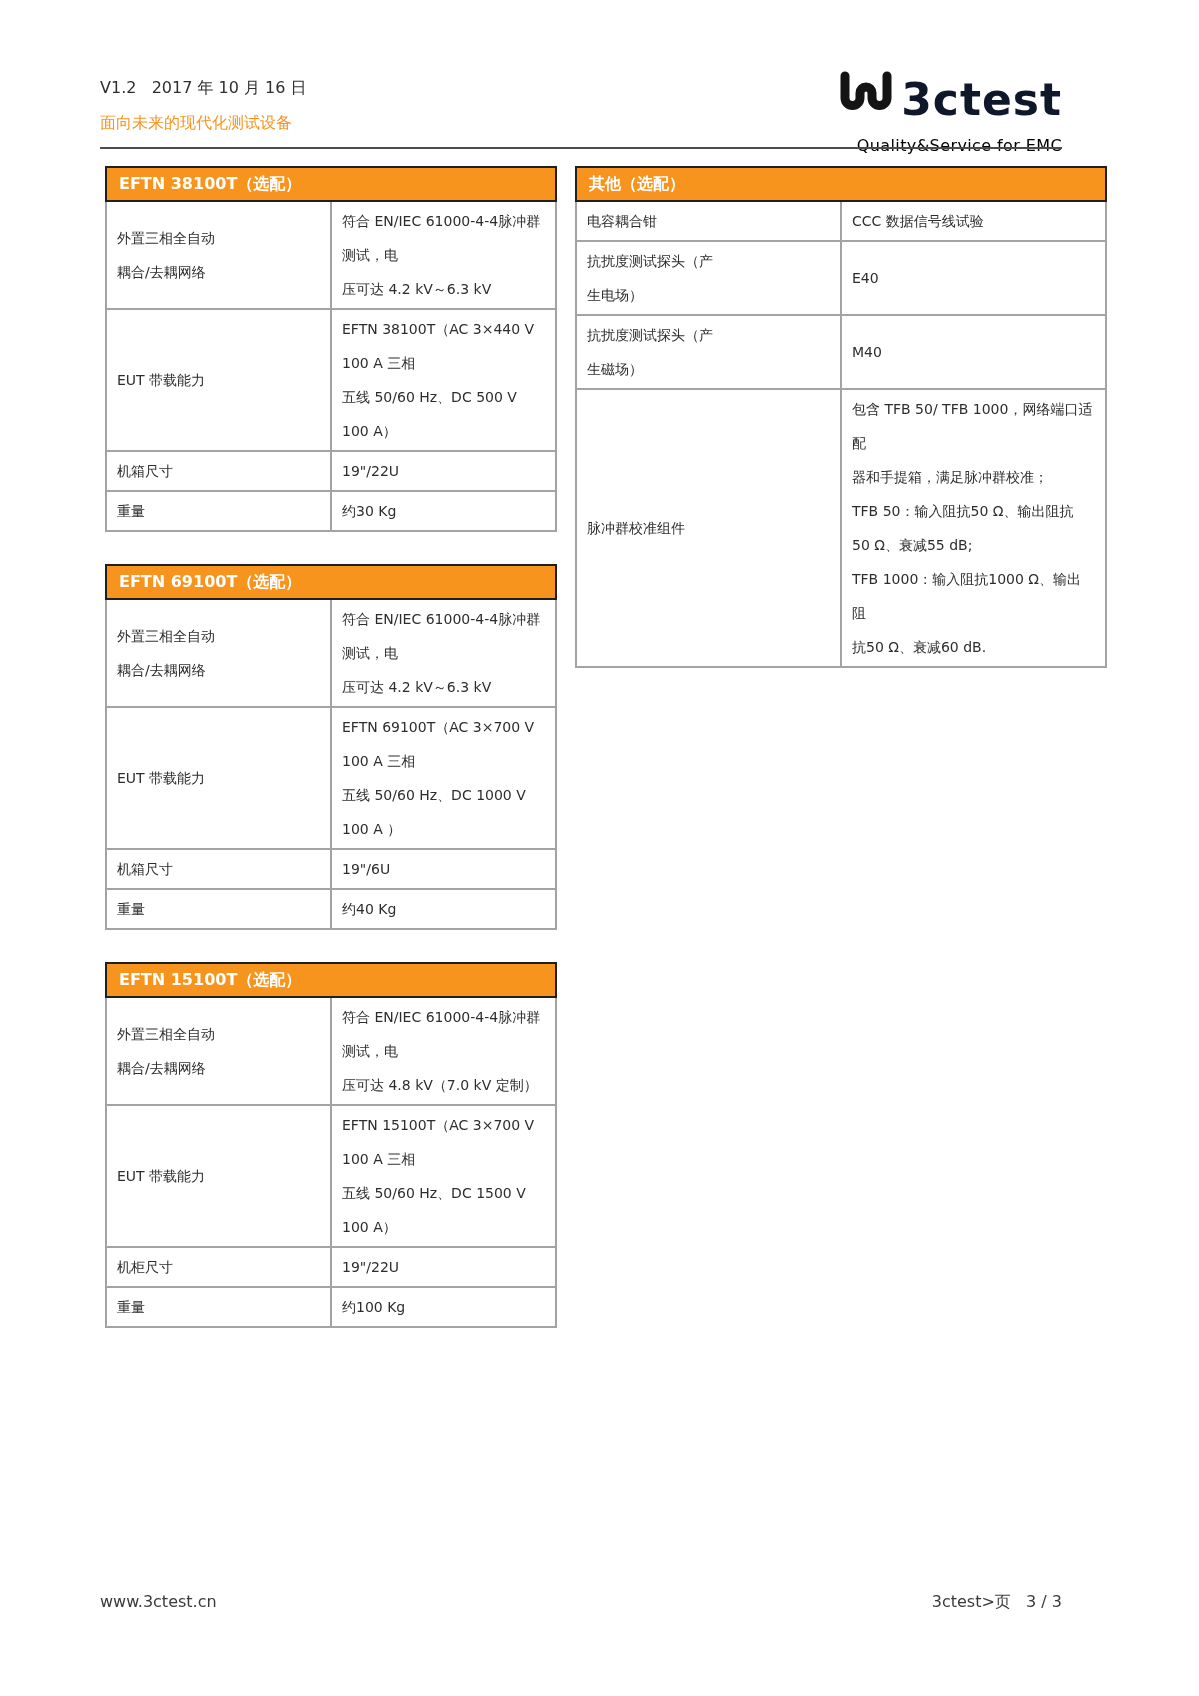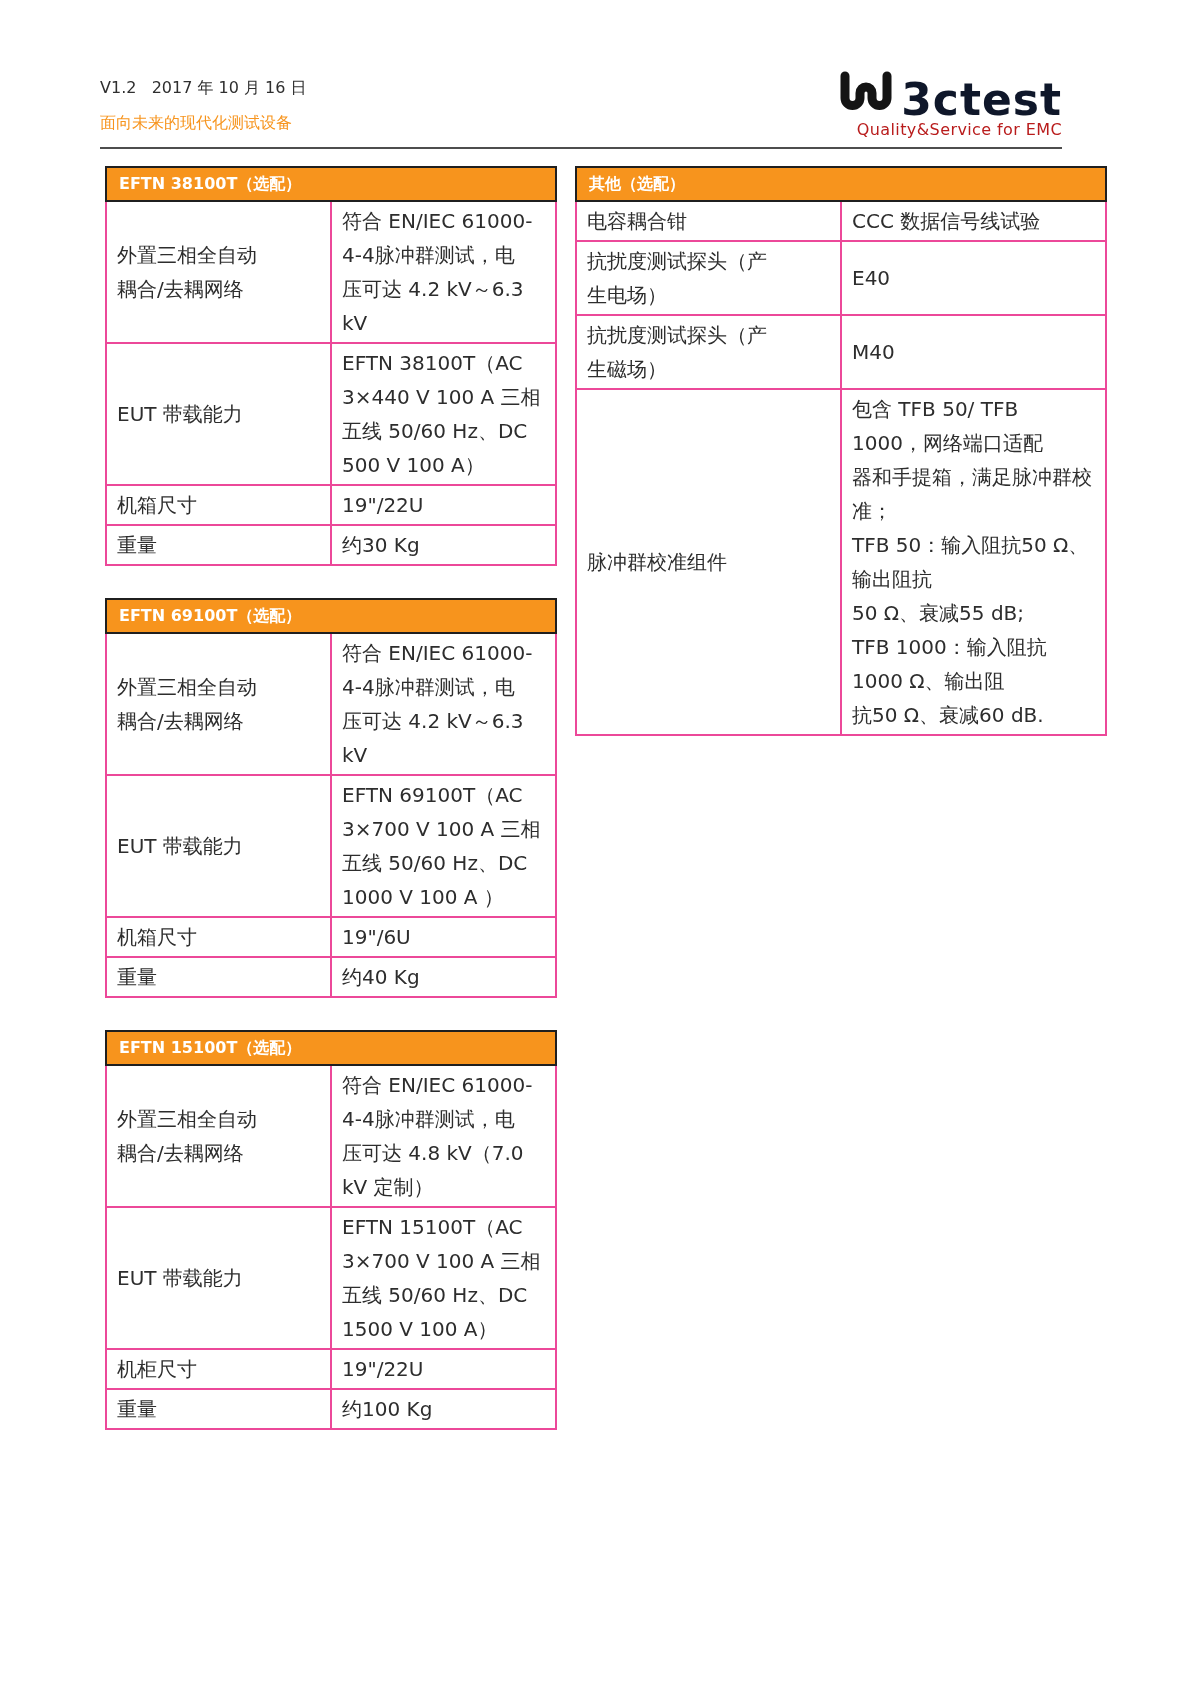--- a/index.html
+++ b/index.html
@@ -15,42 +15,42 @@
   .hdr {
     position:absolute; left:100px; right:90px; top:70px;
     display:flex; justify-content:space-between; align-items:flex-start;
   }
   .hdr-left { padding-top:8px; }
   .version { font-size:16px; color:#2f2f2f; white-space:pre; }
   .slogan  { font-size:16px; color:#f7941d; margin-top:14px; }
   .logo-block { text-align:right; }
   .logo-row { display:flex; align-items:flex-end; justify-content:flex-end; gap:8px; }
   .logo-text { font-size:44px; font-weight:bold; color:#0f172a; line-height:0.9; letter-spacing:1px; }
-  .logo-tagline { font-size:16px; color:#b91c1c; margin-top:0; letter-spacing:0.4px; }
+  .logo-tagline { font-size:16px; color:#000000; margin-top:16px; letter-spacing:0.4px; }
   .rule {
     position:absolute; left:100px; right:90px; top:147px;
     border-top:2px solid #4d4d4d;
   }
   
   .content {
     position:absolute; left:105px; top:166px;
     display:flex; gap:18px; align-items:flex-start;
   }
   .col-left  { width:452px; }
   .col-right { width:532px; }
   
   table.spec { border-collapse:collapse; width:100%; margin-bottom:32px; table-layout:fixed; }
   table.spec th.title {
     background:#f7941d; color:#ffffff;
     font-size:16px; font-weight:bold; text-align:left;
     padding:5px 12px; border:2px solid #1f1f1f; height:22px;
   }
   table.spec td {
-    border:2px solid #ec4899;
-    font-size:20px; line-height:34px;
+    border:2px solid #a3a3a3;
+    font-size:14px; line-height:34px;
     padding:2px 10px;
     vertical-align:middle;
     white-space:pre-line;
     color:#2d2d2d;
     word-break:break-word;
   }
   .col-left  td.lbl { width:121px; }
   .col-right td.lbl { width:138px; }
   td.cal { line-height:32px; }
   
@@ -212,14 +212,18 @@
 TFB 1000：输入阻抗1000 Ω、输出阻
 抗50 Ω、衰减60 dB.</td>
           </tr>
         </tbody>
       </table>
 
     </div>
 
   </div>
 
+  <div class="ftr">
+    <a href="#" class="website">www.3ctest.cn</a>
+    <span class="pageinfo">3ctest&gt;页   3 / 3</span>
+  </div>
 
 </div>
 
 </body></html>

